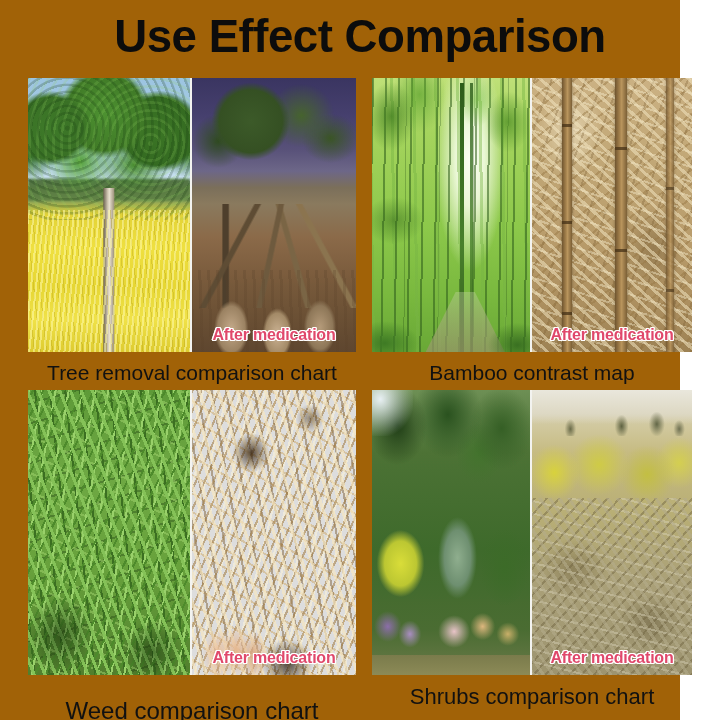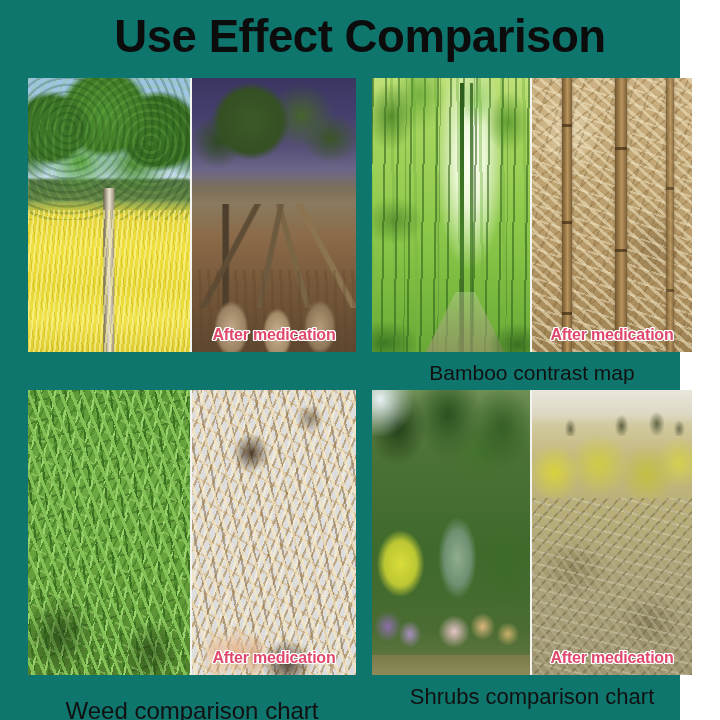--- a/index.html
+++ b/index.html
@@ -9,21 +9,21 @@
     height: 720px;
     background: #ffffff;
     font-family: "Liberation Sans", sans-serif;
     overflow: hidden;
   }
 
   #poster {
     position: relative;
     width: 680px;
     height: 720px;
-    background: #0f766e;
+    background: #a16207;
   }
 
   
   #title {
     position: absolute;
     top: 8px;
     left: 0;
     width: 720px;
     text-align: center;
     font-size: 47px;
@@ -384,20 +384,21 @@
       </div>
       <div class="half right">
         <div class="scene s-tree-dead">
           <div class="canopy"></div>
           <div class="branches"></div>
           <div class="stumps"></div>
         </div>
         <div class="watermark">After medication</div>
       </div>
     </div>
+    <div class="caption" style="font-size:21px; margin-top:9px;">Tree removal comparison chart</div>
   </div>
 
   <div class="panel" style="left:372px; top:78px; width:320px;">
     <div class="pair" style="height:274px;">
       <div class="half left">
         <div class="scene s-bamboo-green">
           <div class="culms"></div>
           <div class="foliage"></div>
           <div class="tall-stalk a"></div>
           <div class="tall-stalk b"></div>

